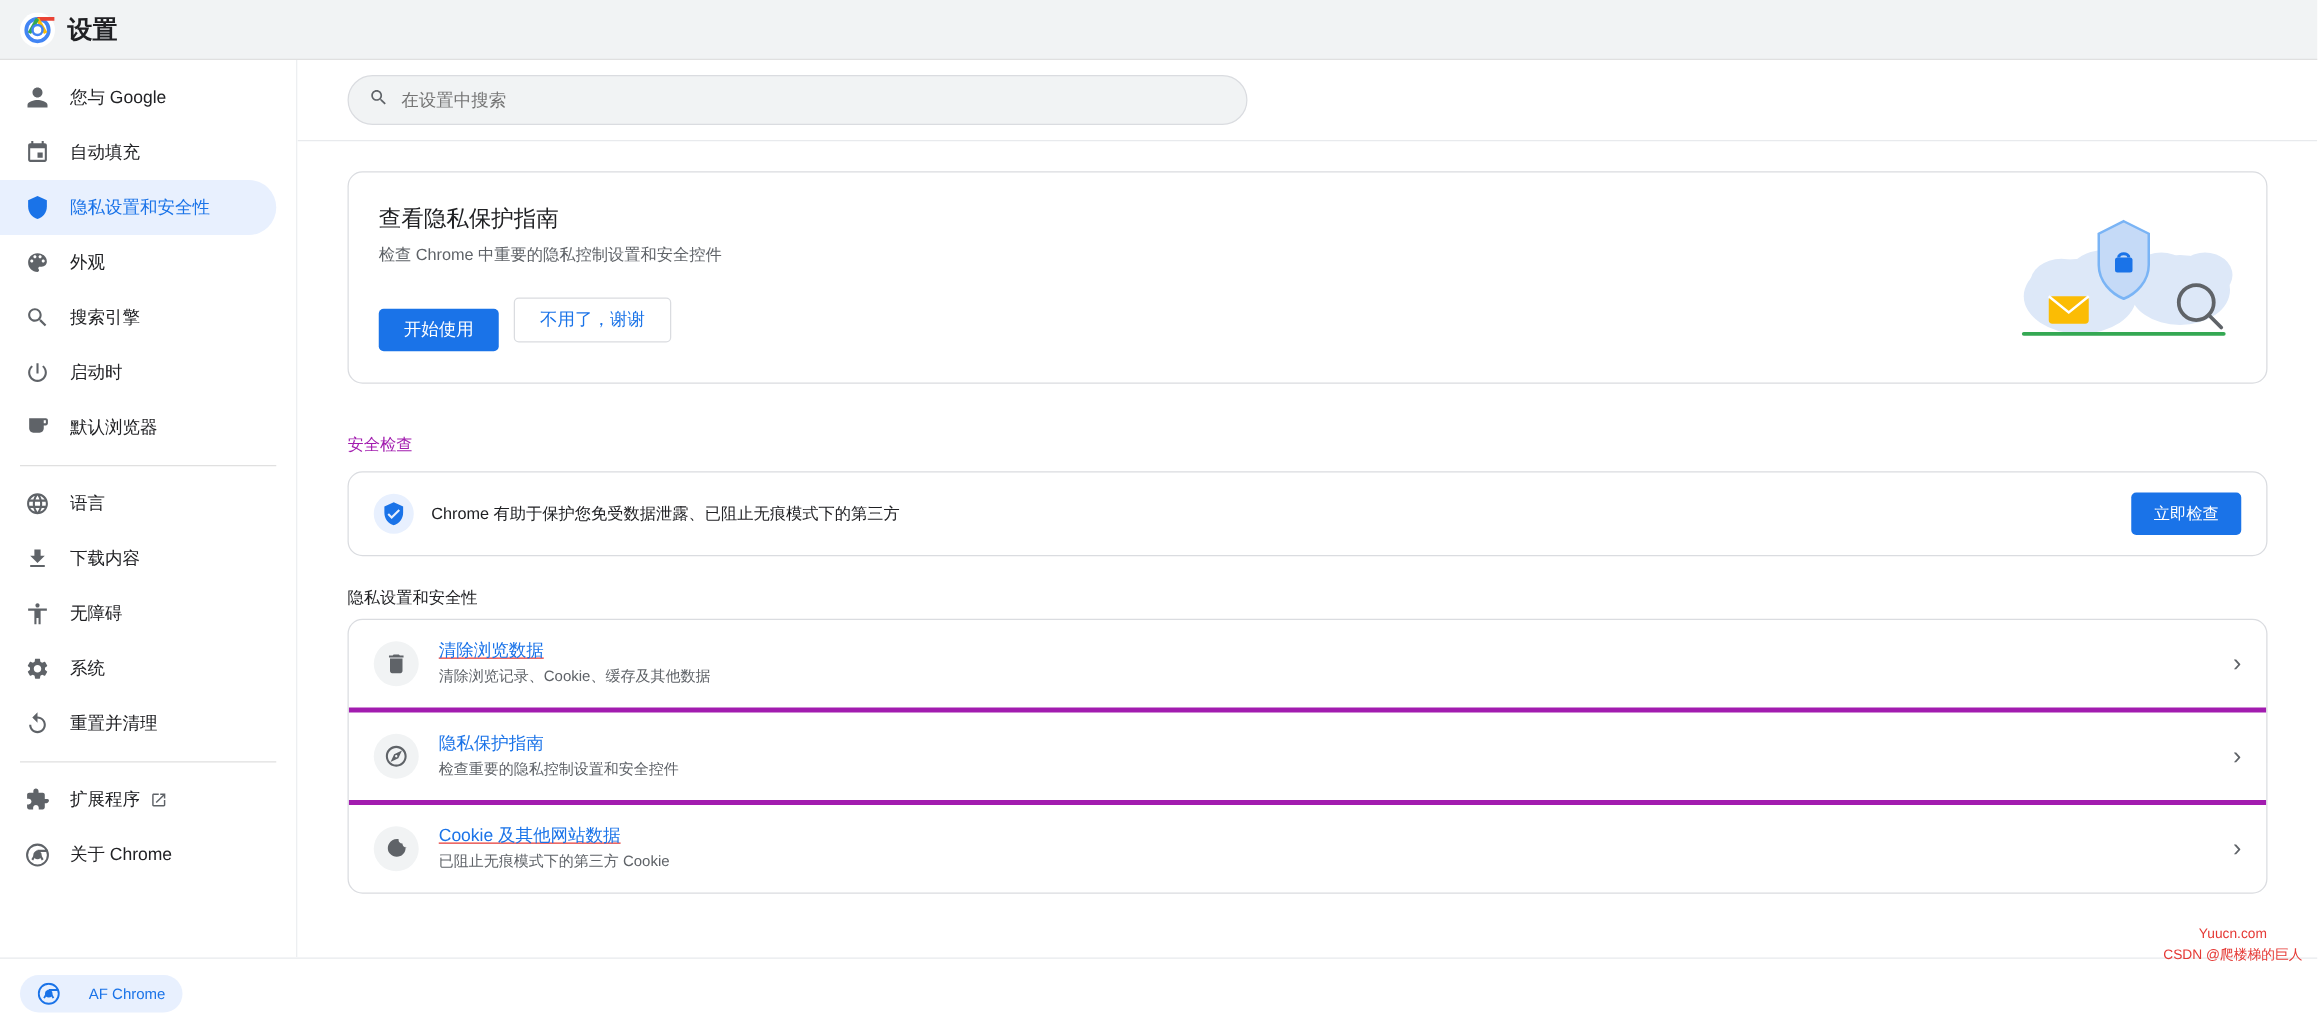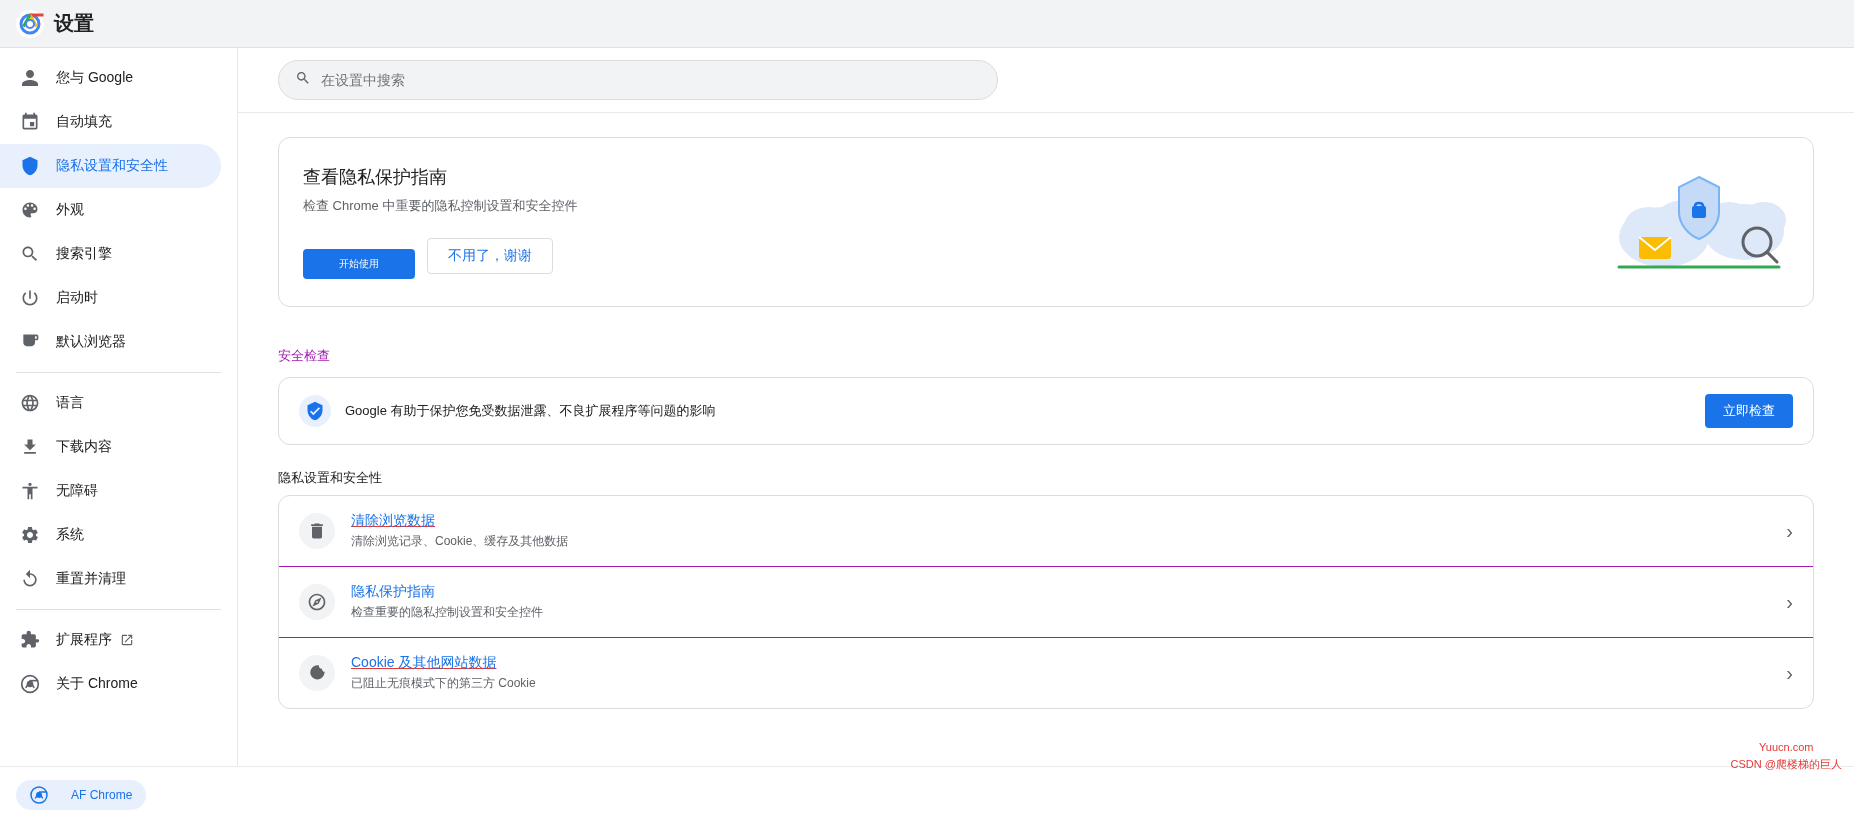--- a/index.html
+++ b/index.html
@@ -189,22 +189,22 @@
       display: flex;
       gap: 12px;
       align-items: center;
     }
 
     .btn-primary {
       background: #1a73e8;
       color: #fff;
       border: none;
       border-radius: 4px;
-      padding: 8px 36px;
-      font-size: 10px;
+      padding: 8px 20px;
+      font-size: 14px;
       cursor: pointer;
       font-family: inherit;
       margin-top: 16px;
     }
 
     .btn-secondary {
       background: transparent;
       color: #1a73e8;
       border: 1px solid #dadce0;
       border-radius: 4px;
@@ -287,21 +287,21 @@
       border-radius: 12px;
       overflow: hidden;
       background: #fff;
     }
 
     .privacy-list-item {
       display: flex;
       align-items: center;
       gap: 16px;
       padding: 16px 20px;
-      border-bottom: 1px solid #a21caf;
+      border-bottom: 4px solid #a21caf;
       cursor: pointer;
     }
 
     .privacy-list-item:last-child {
       border-bottom: none;
     }
 
     .list-item-icon {
       width: 36px;
       height: 36px;
@@ -597,21 +597,21 @@
       </div>
     </div>
 
     <div class="section-heading">安全检查</div>
     <div class="safety-check-card">
       <div class="safety-check-icon">
         <svg width="20" height="20" viewBox="0 0 24 24" fill="#1a73e8">
             <path d="M12 1L3 5v6c0 5.55 3.84 10.74 9 12 5.16-1.26 9-6.45 9-12V5l-9-4zm-2 16l-4-4 1.41-1.41L10 14.17l6.59-6.59L18 9l-8 8z"></path>
           </svg>
       </div>
-      <div class="safety-check-text">Google 有助于保护您免受数据泄露、不良扩展程序等问题的影响</div>
+      <div class="safety-check-text">Chrome 有助于保护您免受数据泄露、已阻止无痕模式下的第三方</div>
       <button class="btn-check">立即检查</button>
     </div>
 
     <div class="privacy-section-heading">隐私设置和安全性</div>
     <div class="privacy-list">
 
       <div class="privacy-list-item">
         <div class="list-item-icon">
           <svg width="20" height="20" viewBox="0 0 24 24" fill="#5f6368">
               <path d="M6 19c0 1.1.9 2 2 2h8c1.1 0 2-.9 2-2V7H6v12zM19 4h-3.5l-1-1h-5l-1 1H5v2h14V4z"></path>

